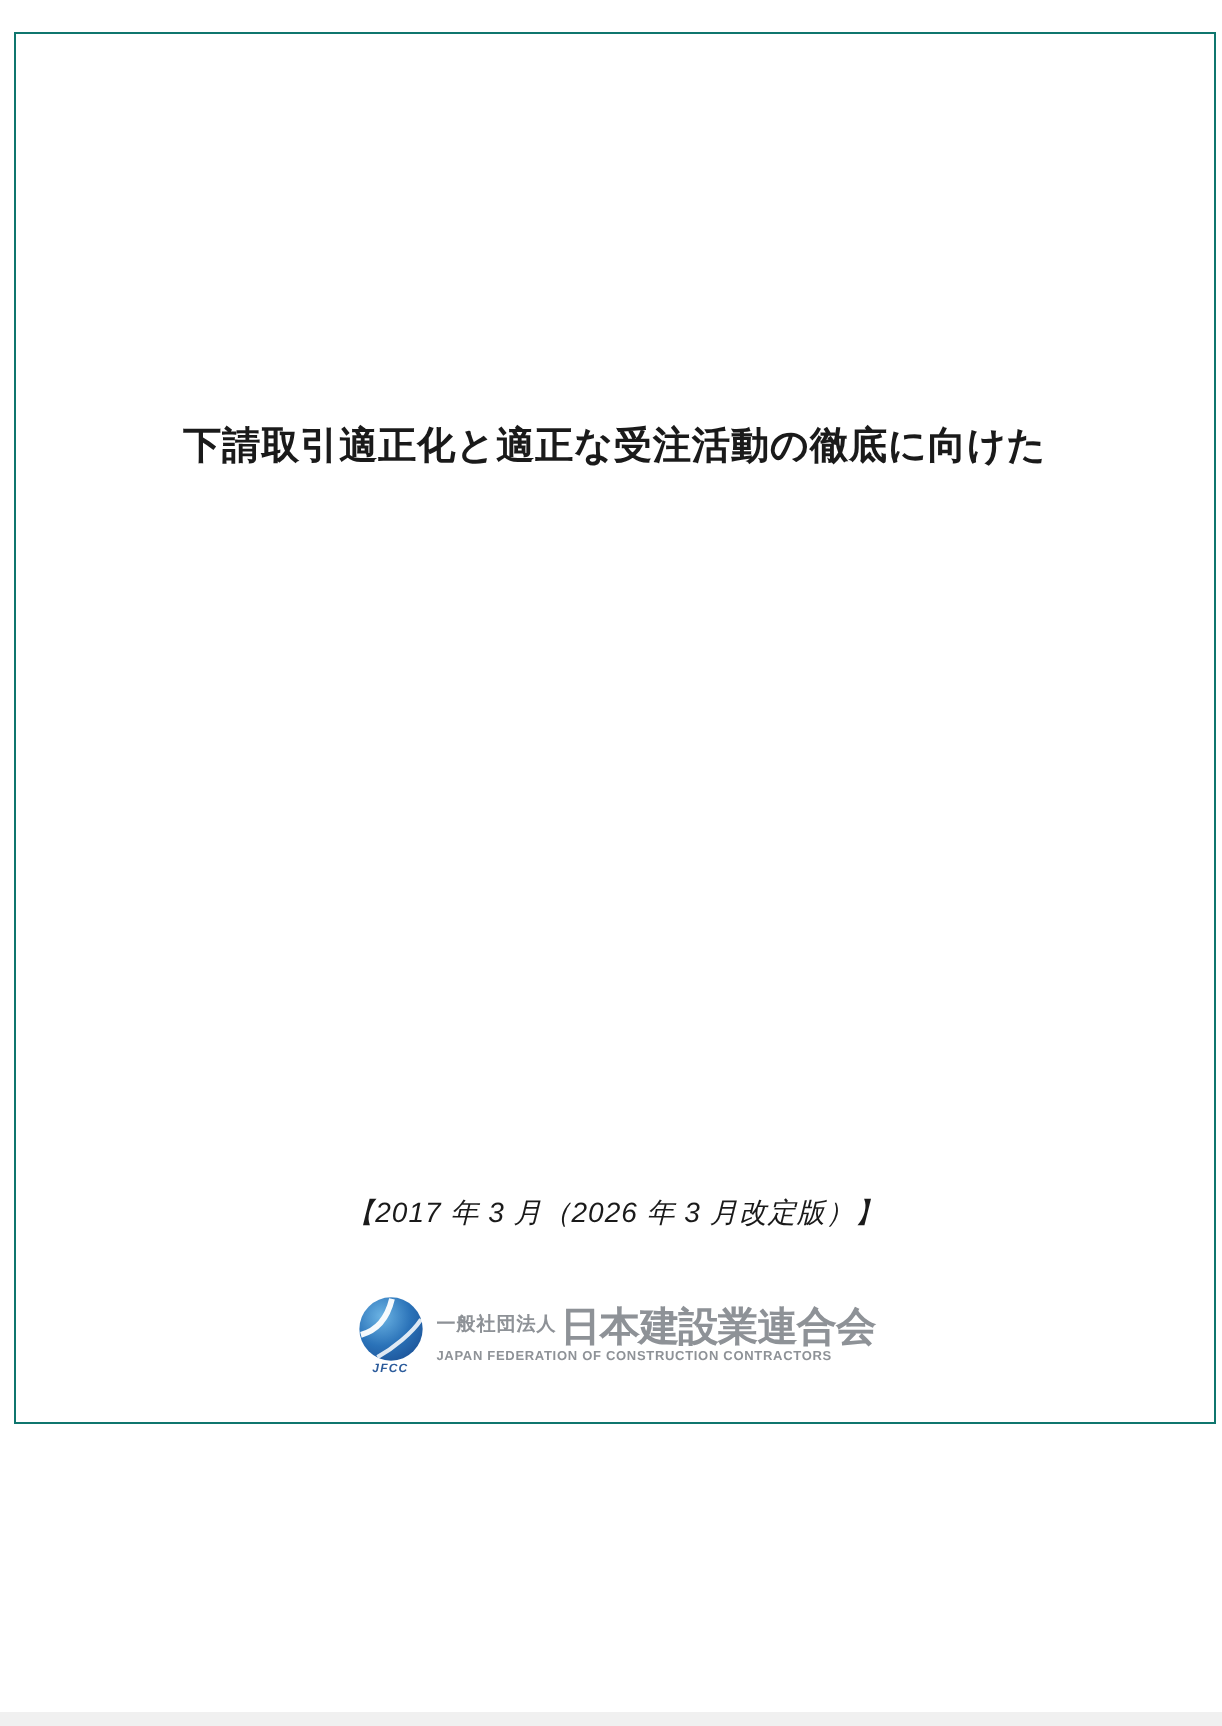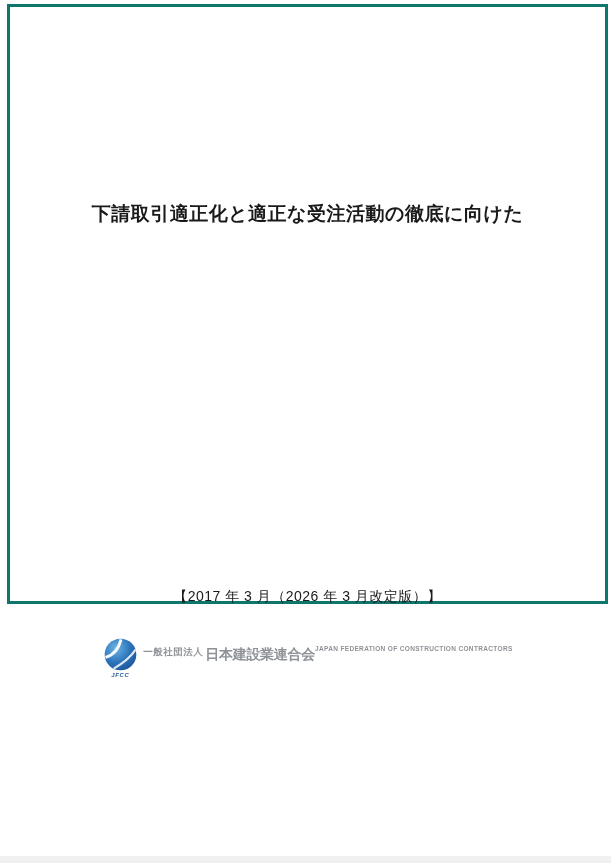--- a/index.html
+++ b/index.html
@@ -14,26 +14,26 @@
 
   .viewport {
     position: relative;
     width: 611px;
     height: 863px;
   }
 
   .page {
     position: absolute;
     left: 7px;
-    top: 4px;
+    top: 16px;
     width: 601px;
-    height: 600px;
+    height: 696px;
     box-sizing: border-box;
     background: #ffffff;
-    border: 3px solid #0f766e;
+    border: 1px solid #0f766e;
   }
 
   .bottom-gutter {
     position: absolute;
     left: 0;
     top: 856px;
     width: 611px;
     height: 7px;
     background: #f0f0f0;
   }
@@ -54,20 +54,21 @@
   .edition {
     position: absolute;
     left: 0;
     top: 579px;
     width: 100%;
     text-align: center;
     color: #1a1a1a;
     font-size: 14px;
     line-height: 20px;
     letter-spacing: 0.5px;
+    font-style: italic;
   }
 
   .logo {
     position: absolute;
     left: 0;
     top: 631px;
     width: 100%;
     display: flex;
     justify-content: center;
     align-items: flex-start;
@@ -85,42 +86,42 @@
     font-size: 6px;
     font-style: italic;
     font-weight: bold;
     color: #2b5b9b;
     letter-spacing: 0.6px;
     line-height: 8px;
   }
 
   .logo-text {
     display: flex;
-    flex-direction: row;
+    flex-direction: column;
     padding-top: 6px;
   }
 
   .logo-row {
     display: flex;
     align-items: center;
     white-space: nowrap;
   }
 
   .org-prefix {
     font-size: 9.5px;
     color: #8e9297;
     font-weight: bold;
     position: relative;
     top: -2px;
     margin-right: 2px;
     letter-spacing: 0.5px;
   }
 
   .org-name {
-    font-size: 14px;
+    font-size: 20px;
     color: #8e9297;
     font-weight: bold;
     letter-spacing: -0.3px;
     line-height: 20px;
   }
 
   .org-en {
     font-size: 6.5px;
     color: #8e9297;
     font-weight: bold;

